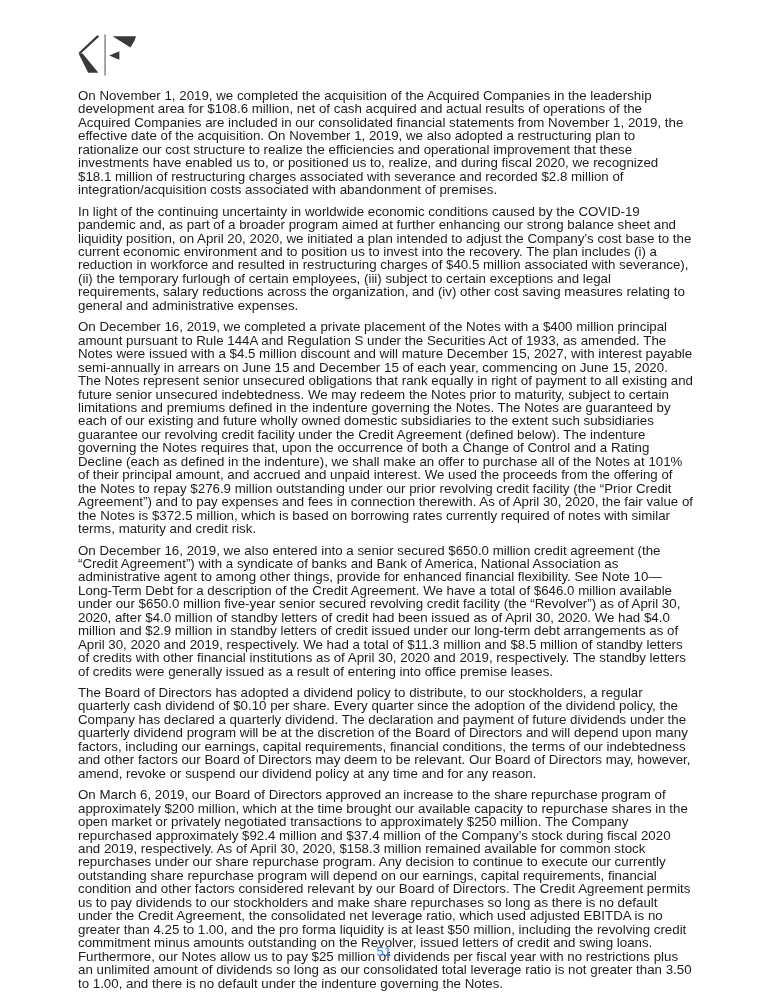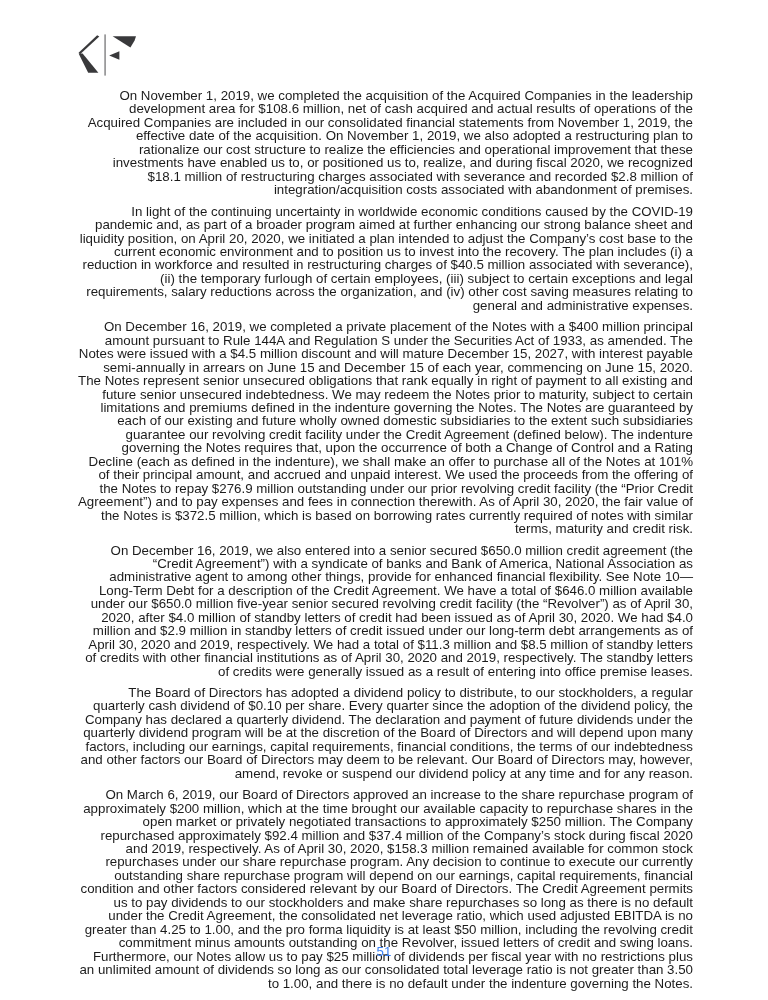--- a/index.html
+++ b/index.html
@@ -24,21 +24,21 @@
   .content {
     position: absolute;
     left: 78px;
     top: 89px;
     width: 615px;
     font-size: 13.3px;
     line-height: 13.45px;
     text-align: left;
     letter-spacing: 0px;
   }
-  .content p { margin: 0 0 8px 0; text-align: right; }
+  .content p { margin: 0 0 8px 0; }
   .content p:last-child { margin-bottom: 0; }
   .italic { }
   .page-number {
     position: absolute;
     left: 0;
     top: 944px;
     width: 768px;
     text-align: center;
     font-size: 13.3px;
     color: #3b82f6;

